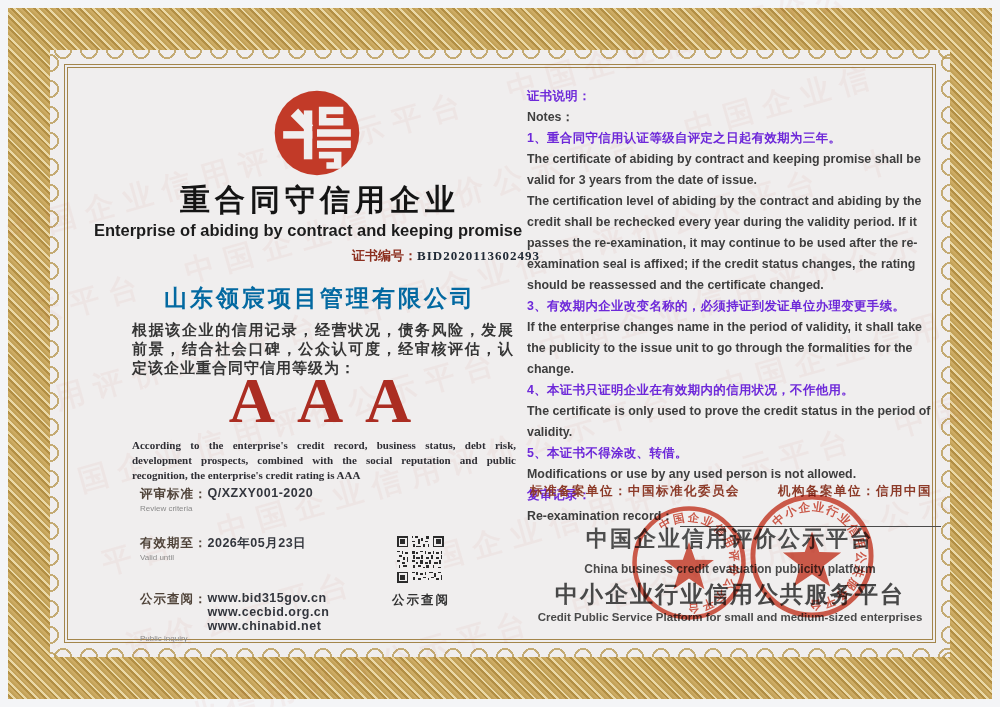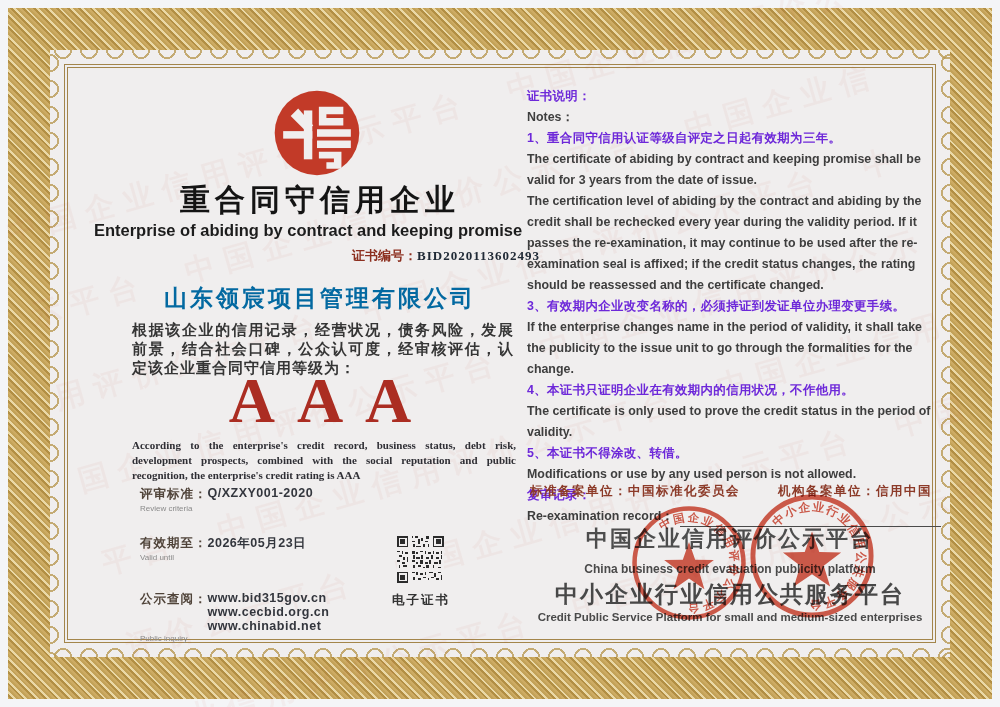--- a/index.html
+++ b/index.html
@@ -200,21 +200,21 @@
         <rect x="10" y="25" width="1" height="2"></rect>
           <rect x="13" y="26" width="2" height="1"></rect>
           <rect x="16" y="25" width="2" height="1"></rect>
           <rect x="19" y="26" width="1" height="1"></rect>
         <rect x="21" y="25" width="2" height="1"></rect>
           <rect x="24" y="26" width="2" height="1"></rect>
           <rect x="27" y="24" width="1" height="3"></rect>
       </g>
     </svg>
   </div>
-  <div class="qr-label">电子证书</div>
+  <div class="qr-label">公示查阅</div>
 
   <div class="notes">
     <div class="zh">证书说明：</div>
     <div class="en">Notes：</div>
     <div class="zh">1、重合同守信用认证等级自评定之日起有效期为三年。</div>
     <div class="en">The certificate of abiding by contract and keeping promise shall be valid for 3 years from the date of issue.</div>
     <div class="en">The certification level of abiding by the contract and abiding by the credit shall be rechecked every year during the validity period. If it passes the re-examination, it may continue to be used after the re-examination seal is affixed; if the credit status changes, the rating should be reassessed and the certificate changed.</div>
     <div class="zh">3、有效期内企业改变名称的，必须持证到发证单位办理变更手续。</div>
     <div class="en">If the enterprise changes name in the period of validity, it shall take the publicity to the issue unit to go through the formalities for the change.</div>
     <div class="zh">4、本证书只证明企业在有效期内的信用状况，不作他用。</div>

